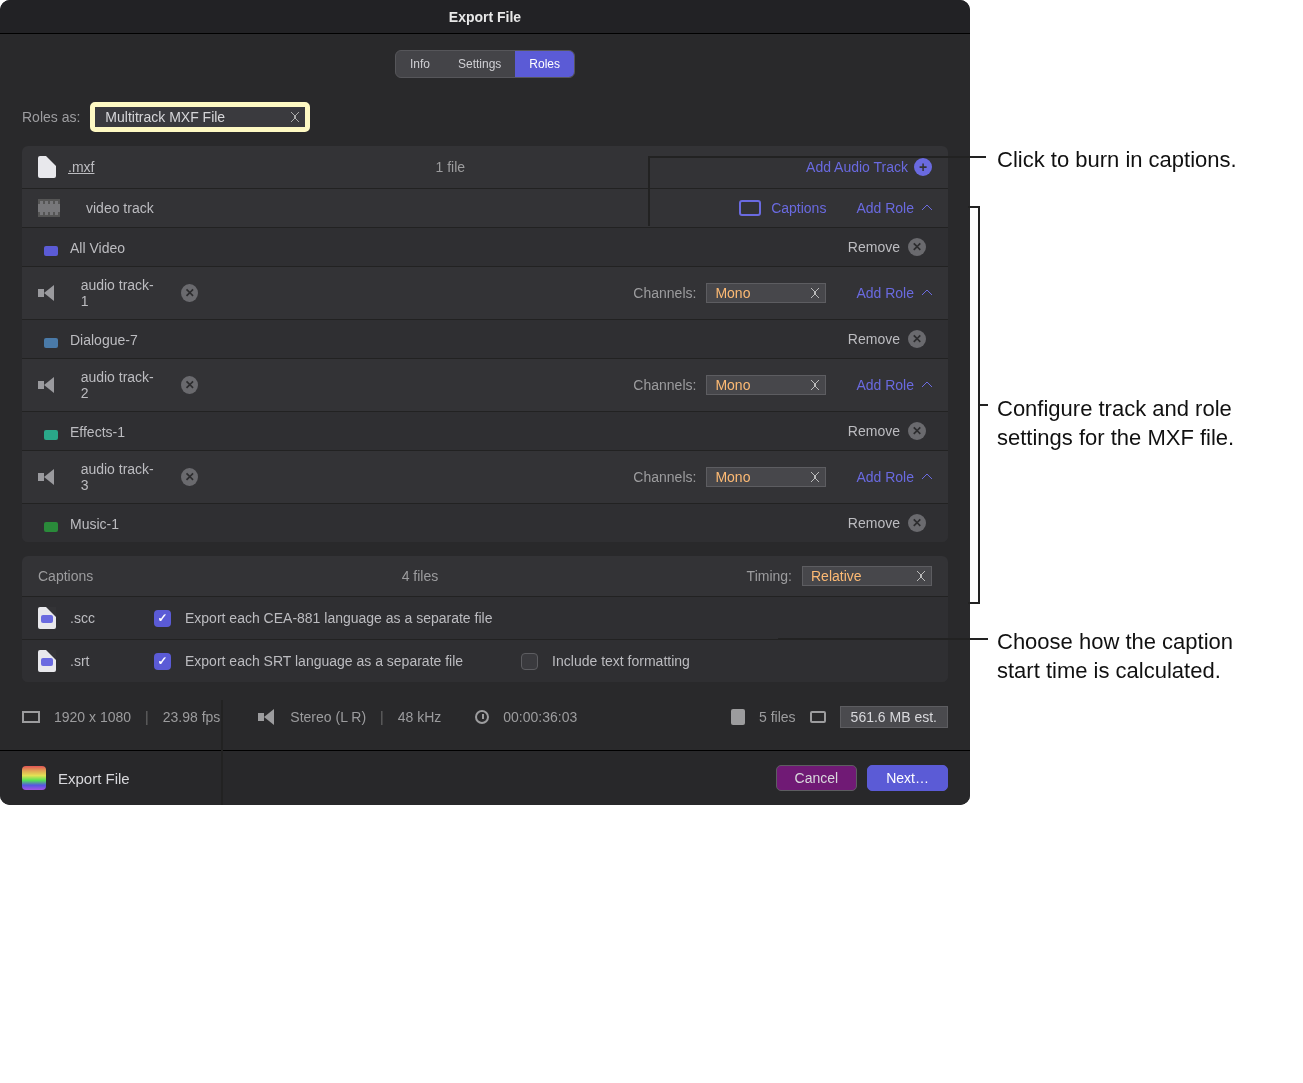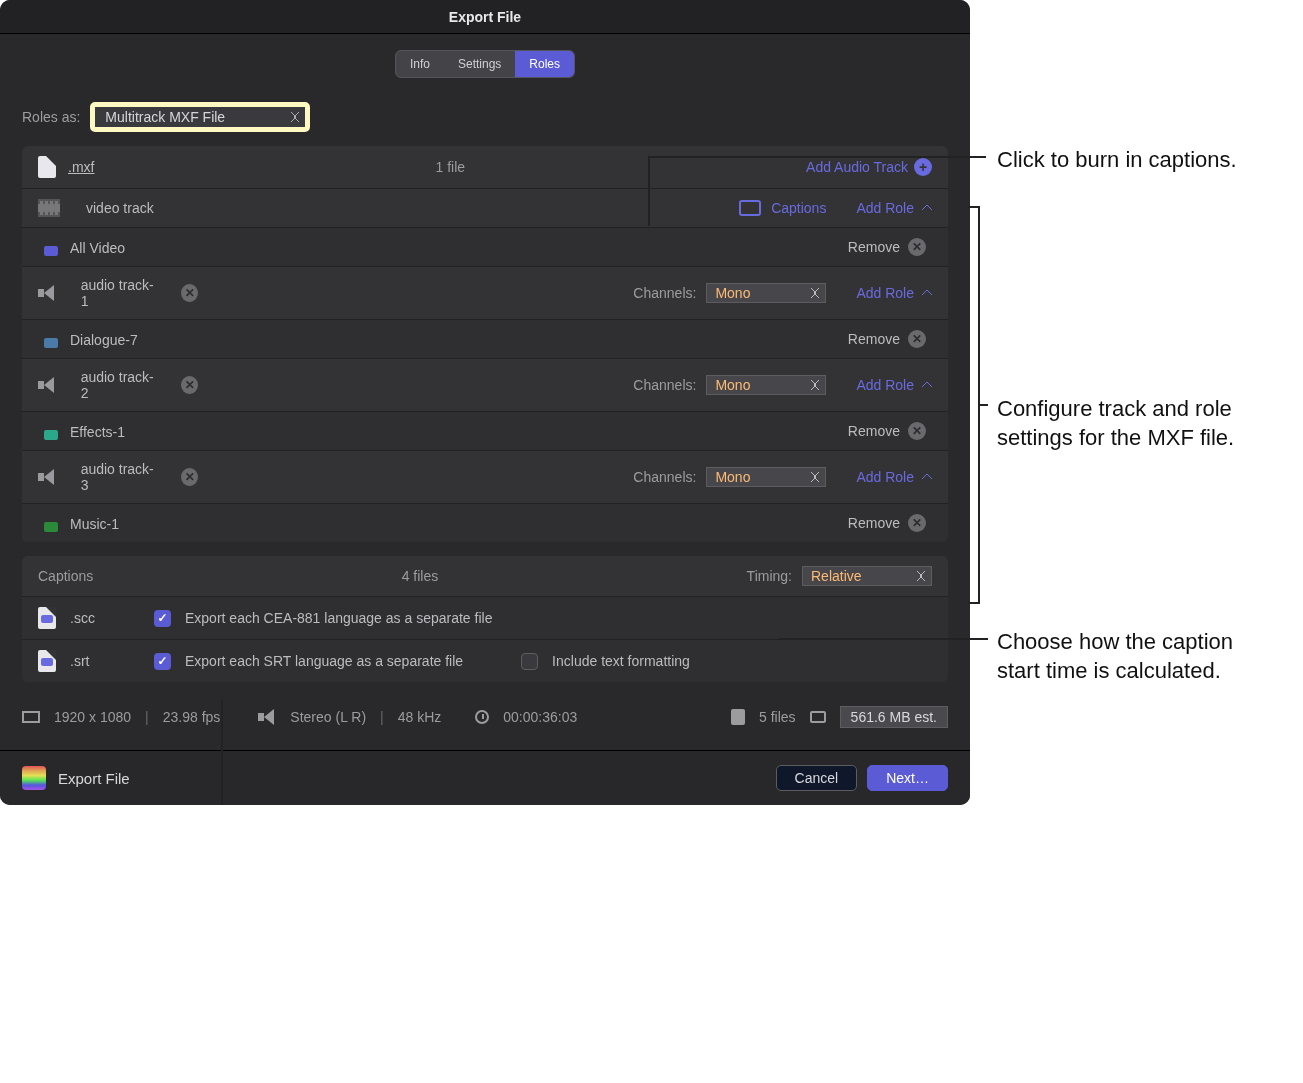--- a/index.html
+++ b/index.html
@@ -240,21 +240,21 @@
     background:#28282a; display:flex; align-items:center; padding:14px 22px;
     border-top:1px solid #000;
   }
   .footer .app-chip{
     width:24px;height:24px;border-radius:4px;
     background:linear-gradient(#e25555,#e2a555,#e2e255,#55e255,#5555e2,#a555e2);
     margin-right:12px;
   }
   .footer .title{color:#d8d8dc;font-size:15px;flex:1;}
   .btn {
-    background:#0f172a;border:1px solid #5d5d61;border-radius:5px;
+    background:#701a75;border:1px solid #5d5d61;border-radius:5px;
     color:#d8d8dc;padding:4px 18px;font-size:14px;margin-left:10px;
   }
   .btn.primary{background:#5b5bd6;border-color:#5b5bd6;color:#fff;}
 
   
   .callout {
     position:absolute; color:#111; font-family:-apple-system,Helvetica,Arial; font-size:22px; line-height:1.3;
   }
   .callout-line { position:absolute; background:#222; }
 

